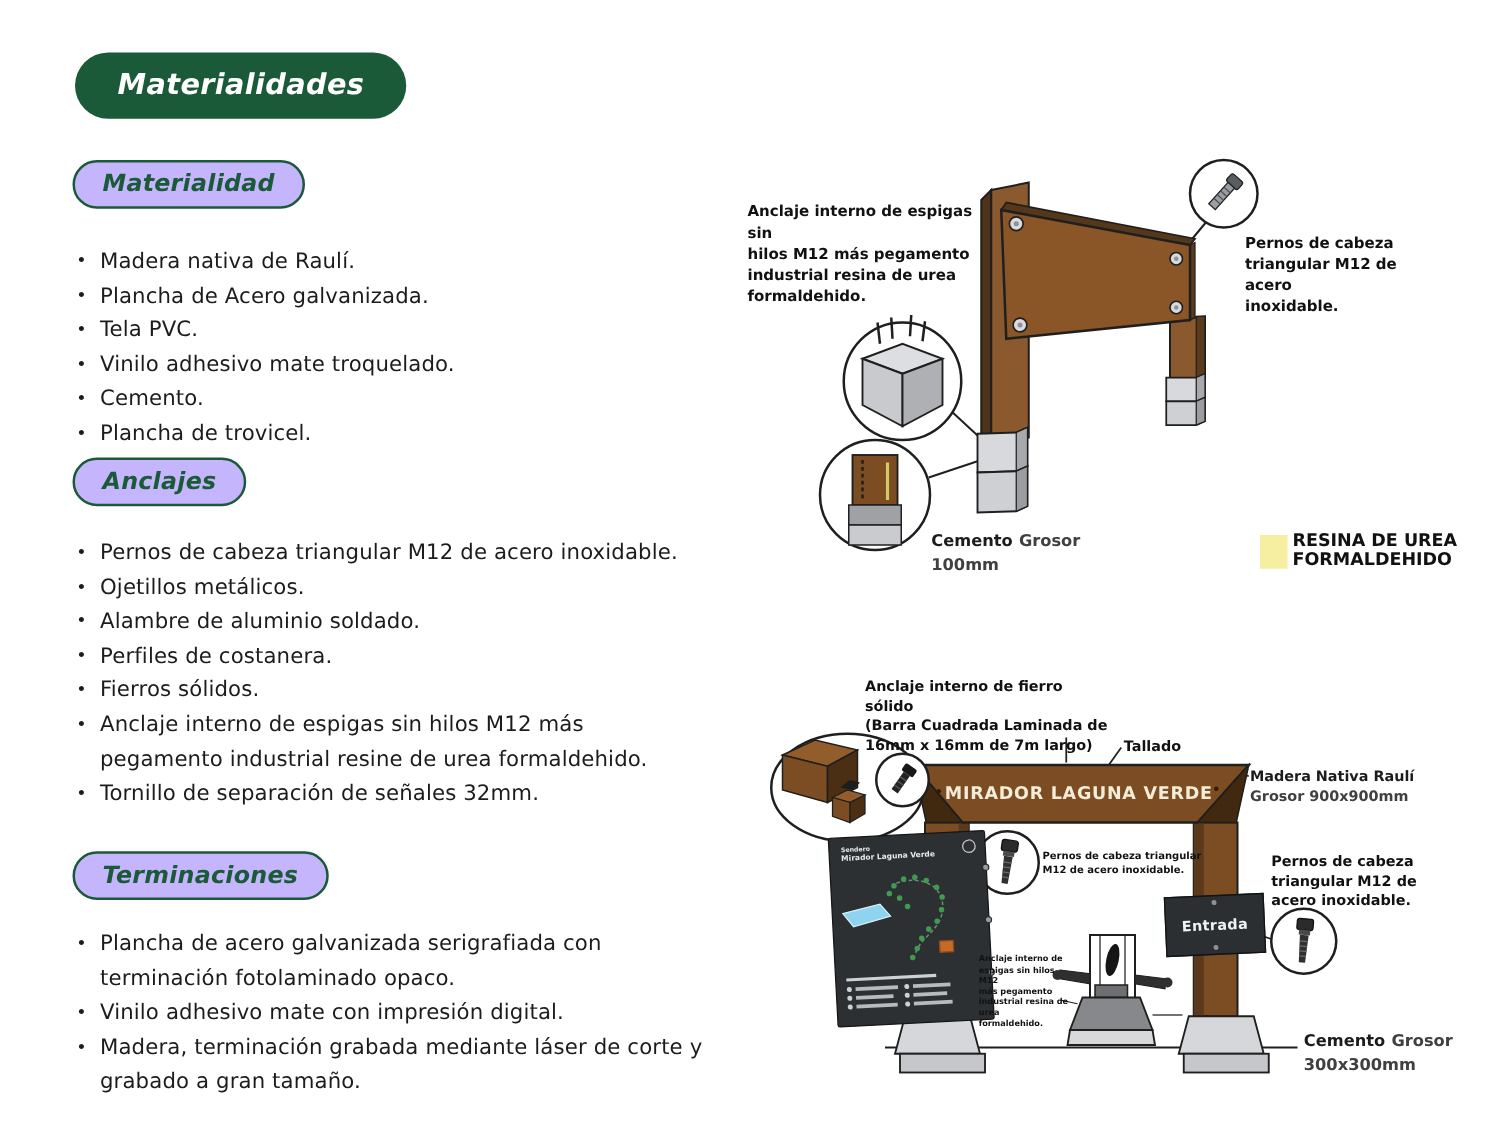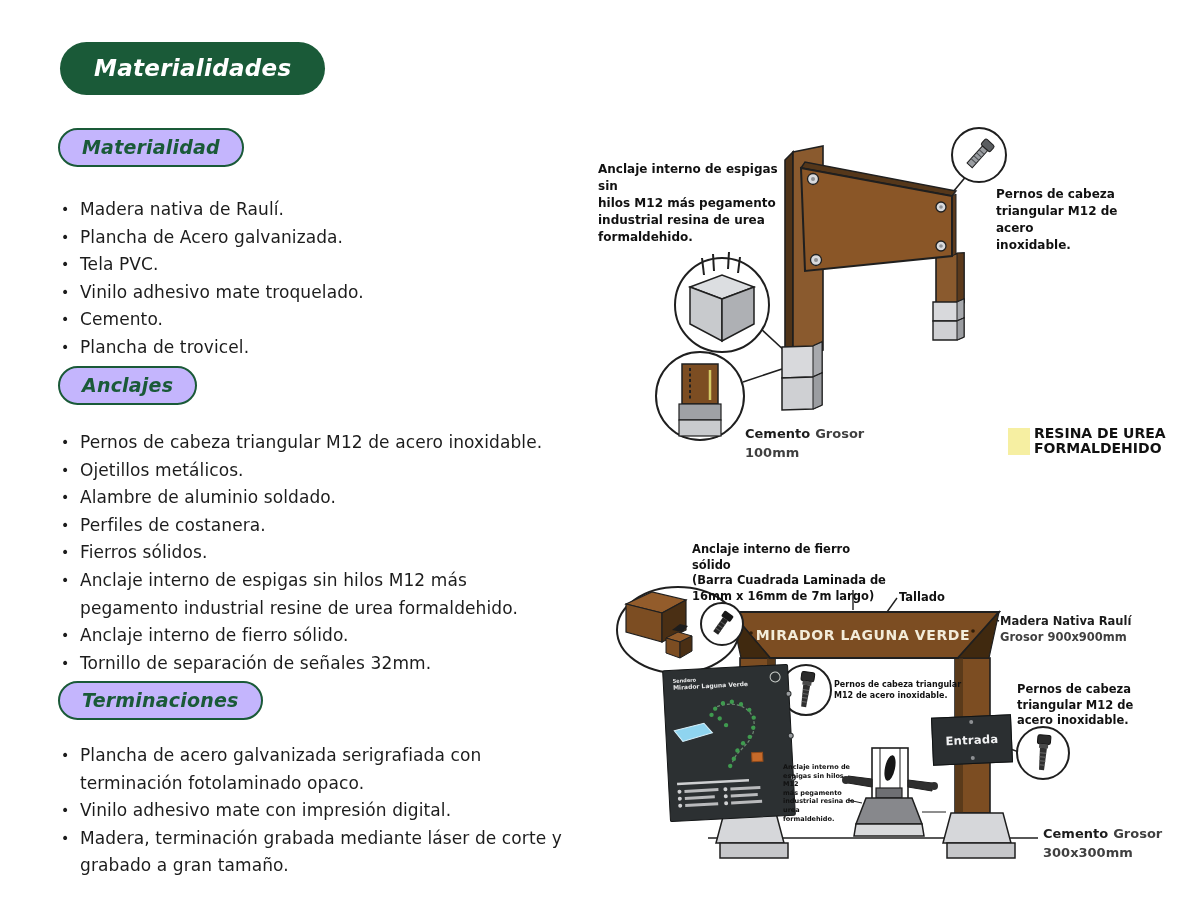--- a/index.html
+++ b/index.html
@@ -85,21 +85,20 @@
 
   <div class="pill pill-anclajes">Anclajes</div>
   <ul class="bullets list-2">
     <li>Pernos de cabeza triangular M12 de acero inoxidable.</li>
     <li>Ojetillos metálicos.</li>
     <li>Alambre de aluminio soldado.</li>
     <li>Perfiles de costanera.</li>
     <li>Fierros sólidos.</li>
     <li>Anclaje interno de espigas sin hilos M12 más
 pegamento industrial resine de urea formaldehido.</li>
-    <li>Anclaje interno de fierro sólido.</li>
     <li>Tornillo de separación de señales 32mm.</li>
   </ul>
 
   <div class="pill pill-terminaciones">Terminaciones</div>
   <ul class="bullets list-3">
     <li>Plancha de acero galvanizada serigrafiada con
 terminación fotolaminado opaco.</li>
     <li>Vinilo adhesivo mate con impresión digital.</li>
     <li>Madera, terminación grabada mediante láser de corte y
 grabado a gran tamaño.</li>

